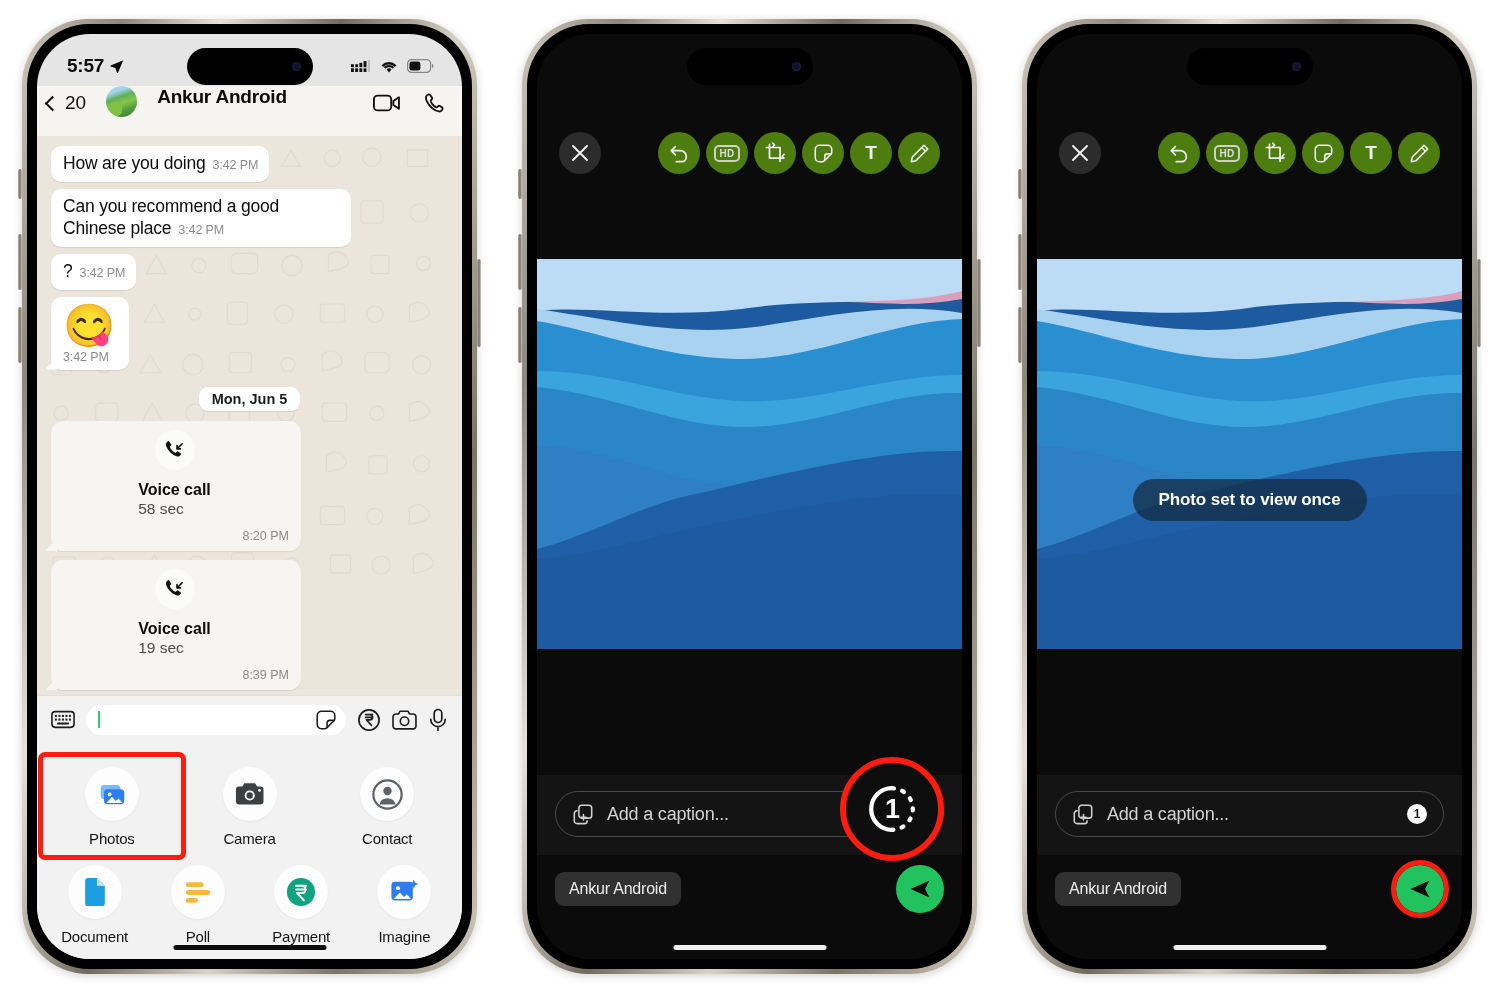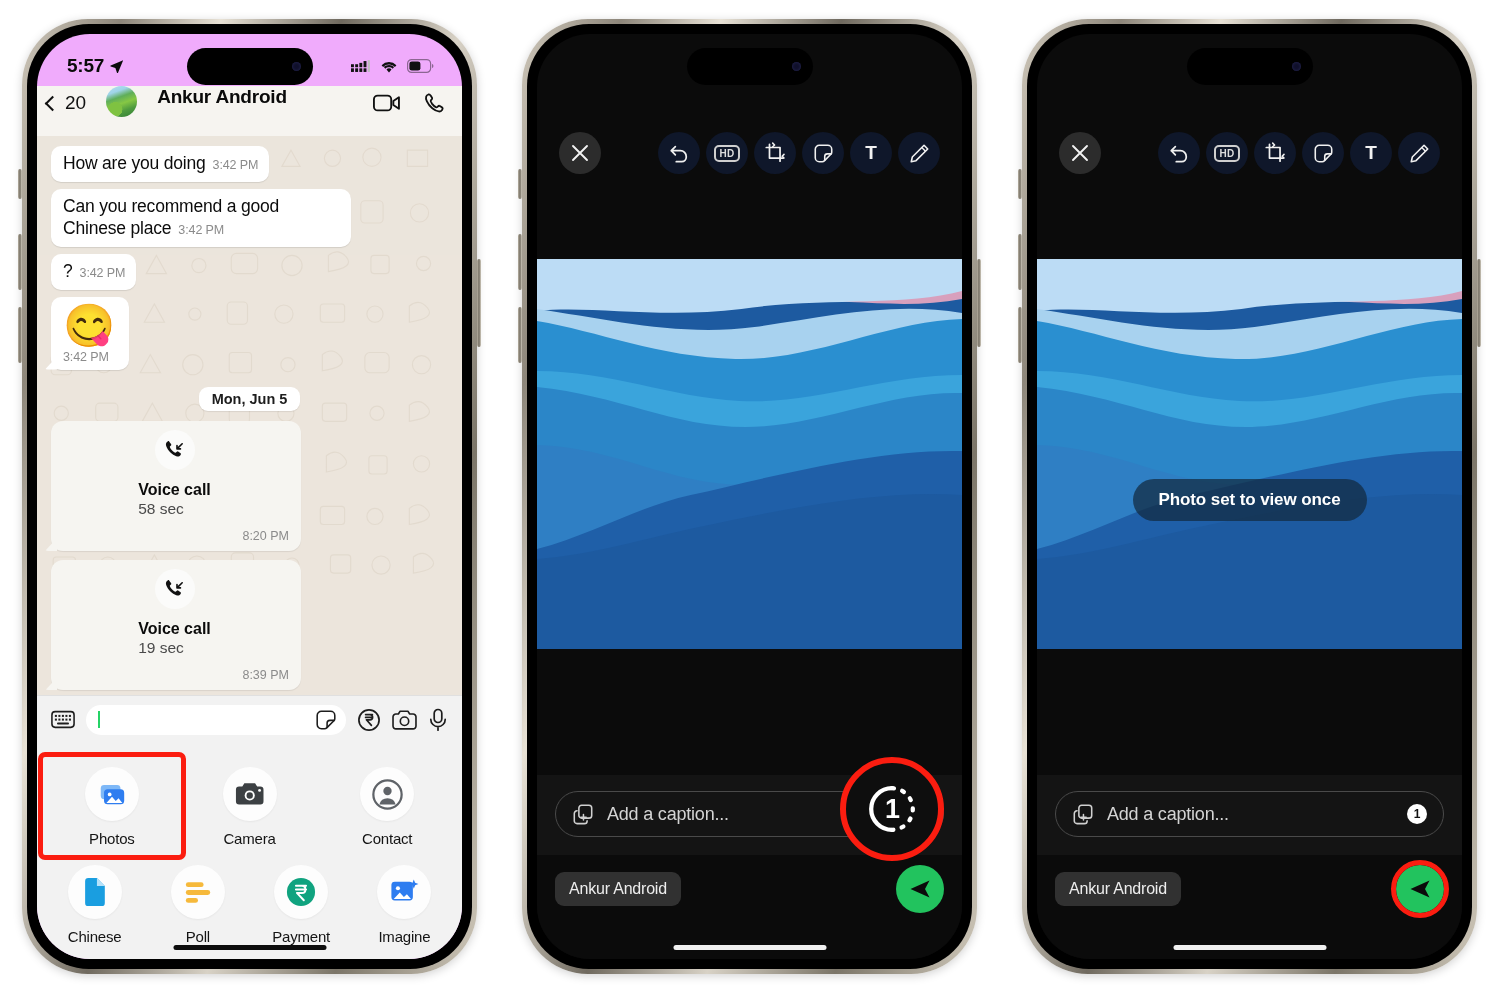--- a/index.html
+++ b/index.html
@@ -54,21 +54,21 @@
   
   .statusbar {
     position:absolute; top:0; left:0; right:0; height:52px;
     display:flex; align-items:center; justify-content:space-between;
     padding: 12px 28px 0 30px; z-index:30;
   }
   .sb-time { font-size:19px; font-weight:700; color:#0b0b0b; letter-spacing:-.2px; display:flex; align-items:center; gap:5px;}
   .sb-right { display:flex; align-items:center; gap:8px; }
 
   
-  .wa-screen { background:#f0abfc; display:flex; flex-direction:column; }
+  .wa-screen { background:#e5e5e5; display:flex; flex-direction:column; }
   .wa-header {
     height:50px; background:#f6f4f0; display:flex; 
     padding: 0 16px 16px 10px; gap:16px; margin-top:52px; flex:0 0 auto;
     position:relative; z-index:20;
   }
   .wa-back { display:flex; align-items:center; gap:7px; cursor:pointer; }
   .wa-back .chev { width:11px; height:11px; border-left:2.6px solid #111; border-bottom:2.6px solid #111; transform:rotate(45deg); }
   .wa-unread { font-size:19px; color:#111; font-weight:400; }
   .wa-avatar {
     width:31px;height:31px;border-radius:50%;margin-left:4px; flex:0 0 auto;
@@ -147,21 +147,21 @@
   
   .ed-screen { background:#0b0b0b; display:flex; flex-direction:column; position:relative; }
   .ed-top {
     position:absolute; top:92px; left:0; right:0; height:54px; display:flex; align-items:center;
     padding: 0 22px; z-index:25;
   }
   .ed-close {
     width:42px;height:42px;border-radius:50%;background:#2c2c2c;display:flex;align-items:center;justify-content:center;
   }
   .ed-tools { margin-left:auto; display:flex; align-items:center; gap:6px; }
-  .ed-tool { width:42px;height:42px;border-radius:50%;background:#0f172a;display:flex;align-items:center;justify-content:center; }
+  .ed-tool { width:42px;height:42px;border-radius:50%;background:#4d7c0f;display:flex;align-items:center;justify-content:center; }
   .ed-tool .tletter { color:#f1f1f1; font-size:19px; font-weight:600; }
   .hd-badge { border:2px solid #cfcfcf; border-radius:5px; padding:1px 3px; font-size:10px; font-weight:700; color:#dedede; letter-spacing:.3px; }
 
   .ed-photo { position:absolute; left:0; right:0; top:225px; height:390px; overflow:hidden; }
 
   .toast {
     position:absolute; left:50%; transform:translateX(-50%); top:445px;
     background: rgba(18,42,62,.72); border-radius:21px; padding:11px 26px;
     color:#fff; font-size:17px; font-weight:600; letter-spacing:-.1px; z-index:30; white-space:nowrap;
   }
@@ -475,21 +475,21 @@
             </div>
           </div>
           <div class="att-row">
             <div class="att-cell">
               <div class="att-circle">
                 <svg width="25" height="30" viewBox="0 0 26 32">
                   <path d="M3 4.4A3.4 3.4 0 016.4 1h9.2L24 9.6v18A3.4 3.4 0 0120.6 31H6.4A3.4 3.4 0 013 27.6z" fill="#1a9ee0"></path>
                   <path d="M15.6 1L24 9.6h-8.4z" fill="#b6e2fa"></path>
                 </svg>
               </div>
-              <div class="att-label">Chinese</div>
+              <div class="att-label">Document</div>
             </div>
             <div class="att-cell">
               <div class="att-circle">
                 <svg width="30" height="25" viewBox="0 0 32 26">
                   <rect x="3" y="2" width="19" height="5.2" rx="2.6" fill="#f6b93b"></rect>
                   <rect x="3" y="10.4" width="26" height="5.2" rx="2.6" fill="#f6b93b"></rect>
                   <rect x="3" y="18.8" width="13" height="5.2" rx="2.6" fill="#f6b93b"></rect>
                 </svg>
               </div>
               <div class="att-label">Poll</div>

